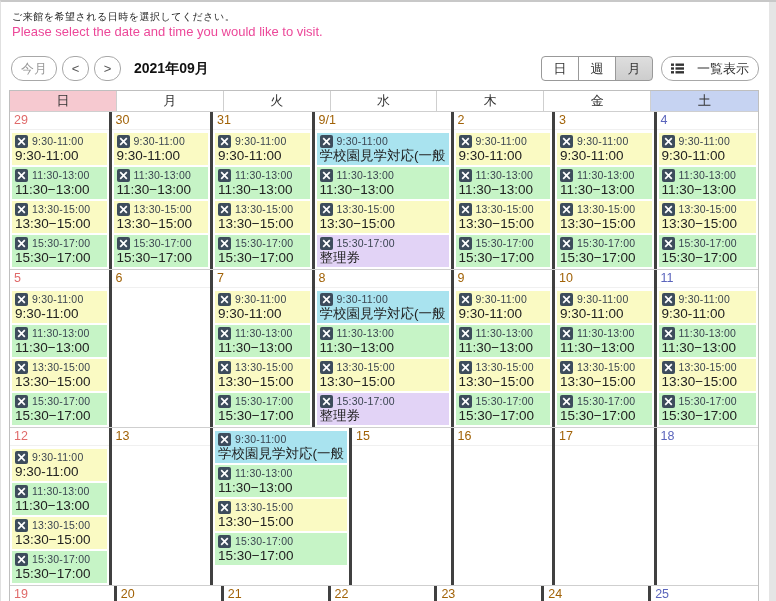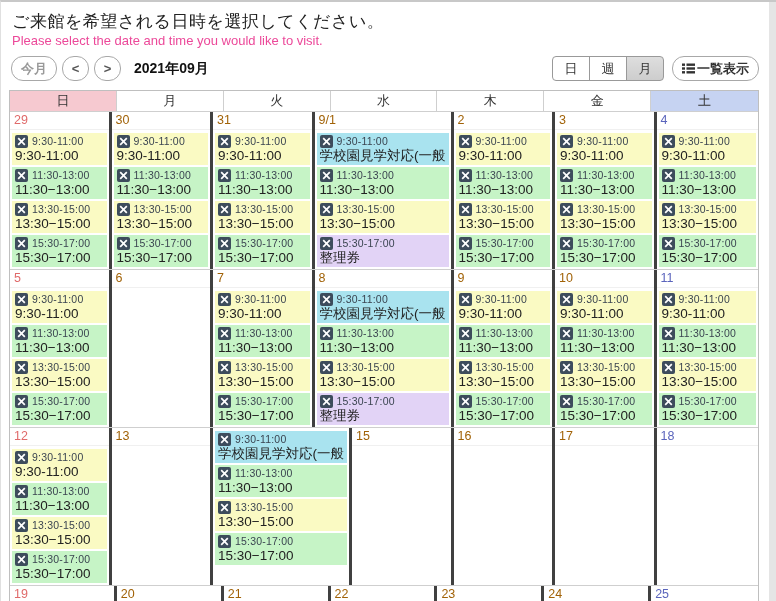--- a/index.html
+++ b/index.html
@@ -3,40 +3,40 @@
 <meta charset="utf-8">
 <style>
   * { margin:0; padding:0; box-sizing:border-box; }
   html,body { width:776px; height:601px; background:#fff; overflow:hidden;
     font-family:"Liberation Sans","DejaVu Sans",sans-serif; }
   body { border-top:2px solid #c8c8c8; border-left:1px solid #e0e0e0; position:relative; }
 
   .right-gutter { position:absolute; top:0; right:0; width:7px; height:601px; background:#e5e5e5; }
 
   .titles { position:absolute; top:8px; left:11px; }
-  .title-ja { font-size:17px; color:#222; letter-spacing:.5px; }
+  .title-ja { font-size:10px; color:#222; letter-spacing:.5px; }
   .title-en { font-size:13px; color:#ec4899; margin-top:0; }
 
   .toolbar { position:absolute; top:54px; left:10px; width:748px; height:28px; }
   .tb-left { display:flex; gap:5px; align-items:center; float:left; }
   .btn { background:#fff; border:1px solid #a8a8a8; border-radius:12px; height:25px;
     font-size:13px; color:#555; display:inline-flex; align-items:center; justify-content:center;
-    cursor:pointer;font-weight:bold; }
+    cursor:pointer; }
   .btn-today { width:46px; color:#999; }
   .btn-nav { width:27px; color:#555; font-size:13px; }
   .month-label { font-size:14px; font-weight:bold; color:#111; margin-left:8px; }
   .tb-right { float:right; display:flex; gap:8px; align-items:center; }
   .seg-group { display:inline-flex; }
   .seg { width:38px; height:25px; background:#fff; border:1px solid #999; font-size:13px;
     color:#333; display:inline-flex; align-items:center; justify-content:center; cursor:pointer; }
   .seg + .seg { margin-left:-1px; }
   .seg:first-child { border-radius:4px 0 0 4px; }
   .seg:last-child { border-radius:0 4px 4px 0; }
   .seg.selected { background:linear-gradient(#dedede,#cdcdcd); }
-  .btn-list { padding:0 9px; gap:2px; color:#333;align-items:center; }
+  .btn-list { padding:0 9px; gap:13px; color:#333;align-items:center; }
   .list-icon { display:inline-block; line-height:0; }
 
   .calendar { position:absolute; top:88px; left:8px; width:750px; border:1px solid #bfbfbf; background:#fff; }
   .day-header-row { display:grid; grid-template-columns:repeat(7,1fr); height:20px; }
   .dh-cell { font-size:13px; color:#333; text-align:center; line-height:20px;
     border-right:1px solid #cfcfcf; background:#fff; }
   .dh-cell:last-child { border-right:none; }
   .dh-cell.sun { background:#f6c9d0; }
   .dh-cell.sat { background:#c6d3f2; }
 

